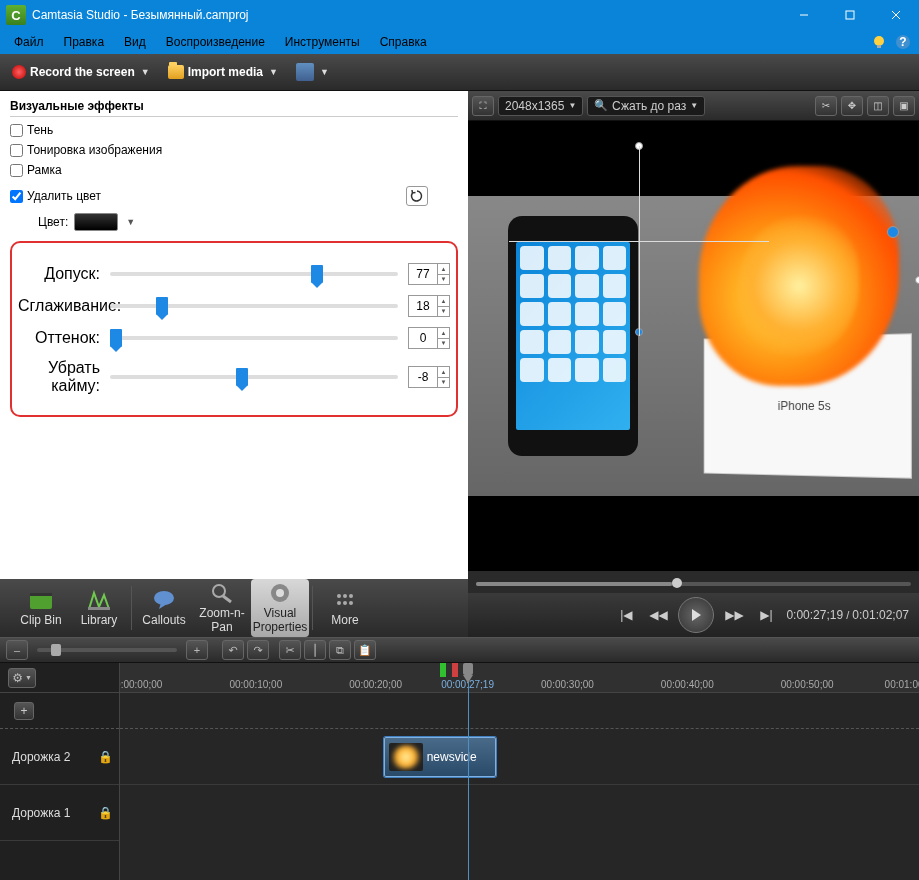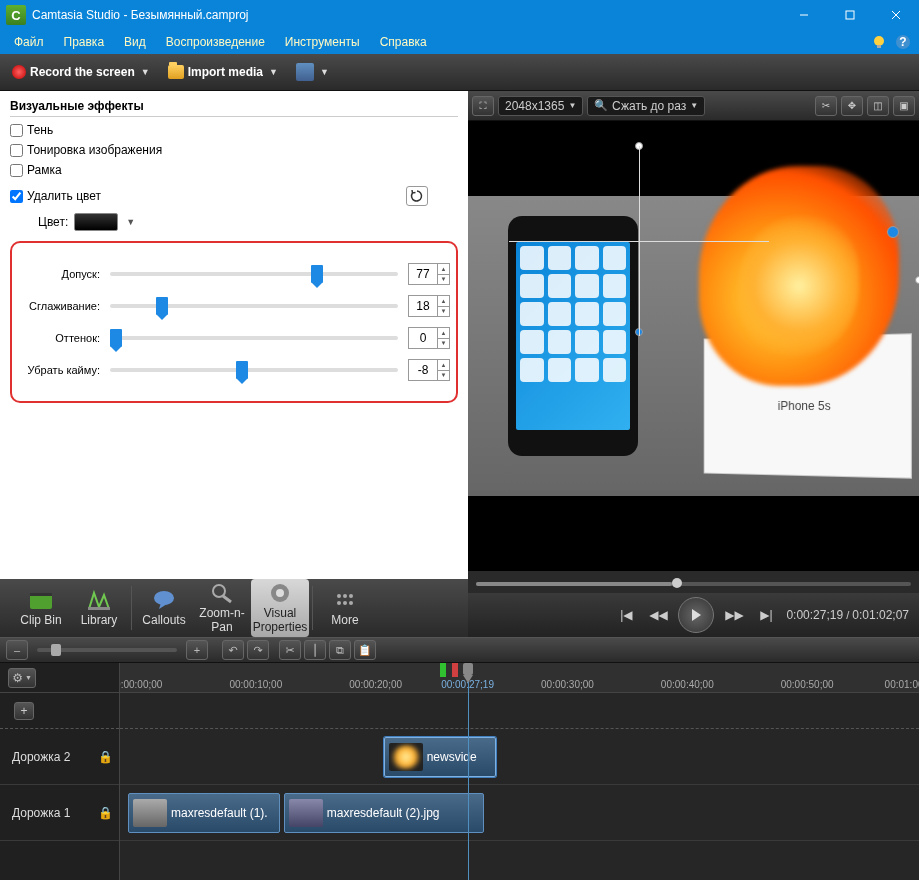--- a/index.html
+++ b/index.html
@@ -7,21 +7,21 @@
 
 
 .titlebar { height: 30px; background: #0a84d8; display: flex; align-items: center; color: #fff; }
 .app-icon { width: 20px; height: 20px; margin: 0 6px; background: linear-gradient(#5fb030,#3a8020); border-radius: 2px; display: flex; align-items: center; justify-content: center; font-weight: bold; color: #fff; font-size: 13px; }
 .titlebar .title { flex: 1; font-size: 12px; }
 .win-btns { display: flex; }
 .win-btn { width: 46px; height: 30px; display: flex; align-items: center; justify-content: center; color: #fff; }
 .win-btn svg { width: 10px; height: 10px; }
 
 
-.menubar { height: 24px; background: #0a84d8; display: flex; align-items: center; padding: 0 4px; color: #fef9c3; }
+.menubar { height: 24px; background: #0a84d8; display: flex; align-items: center; padding: 0 4px; color: #000000; }
 .menubar .item { padding: 2px 10px; font-size: 12px; }
 .menubar .spacer { flex: 1; }
 .menubar .ricon { width: 16px; height: 16px; margin: 0 4px; }
 
 
 .toolbar { height: 30px; background: linear-gradient(#4a4a4a,#2a2a2a); display: flex; align-items: center; padding: 18px 6px; gap: 6px; border-bottom: 1px solid #111; }
 .tbtn { display: flex; align-items: center; color: #fff; font-weight: bold; font-size: 12px; padding: 3px 6px; border-radius: 3px; gap: 4px;}
 .rec-dot { width: 14px; height: 14px; background: radial-gradient(#ff6060,#c00000); border-radius: 50%; }
 .folder-ico { width: 16px; height: 14px; background: linear-gradient(#ffd060,#e0a020); border-radius: 2px; position: relative; }
 .folder-ico::before { content:''; position:absolute; width:8px; height:3px; background:#ffd060; top:-3px; left:1px; border-radius:1px 1px 0 0;}
@@ -37,21 +37,21 @@
 .fx { flex: 1; background: #fff; padding: 8px 10px; overflow: hidden; color: #000; }
 .fx h3 { font-size: 12px; font-weight: bold; border-bottom: 1px solid #ccc; padding-bottom: 3px; margin-bottom: 6px; }
 .chk { display: flex; align-items: center; margin: 6px 0; gap: 4px; }
 .chk input { width: 13px; height: 13px; }
 .color-row { display: flex; align-items: center; gap: 6px; margin: 4px 0 10px 28px; }
 .color-swatch { width: 44px; height: 18px; background: linear-gradient(#333,#000); border: 1px solid #888; border-radius: 2px; }
 .reset-btn { width: 22px; height: 20px; border: 1px solid #999; border-radius: 3px; display: inline-flex; align-items: center; justify-content: center; margin-left: auto; margin-right: 30px;}
 .reset-row { display: flex; align-items: center; }
 .red-box { border: 2px solid #e03030; border-radius: 10px; padding: 10px 6px; margin-top: 6px; }
 .slider-row { display: flex; align-items: center; margin: 10px 0; gap: 6px; }
-.slabel { width: 82px; text-align: right; font-size: 11px; }
+.slabel { width: 82px; text-align: right; font-size: 16px; }
 .slider { flex: 1; height: 4px; background: #ddd; border-radius: 2px; position: relative; margin: 0 4px; }
 .thumb { position: absolute; width: 12px; height: 18px; background: #1e88e5; border-radius: 1px; top: -7px; transform: translateX(-50%); }
 .thumb::after{content:''; position:absolute; bottom:-5px; left:1px; border-left:5px solid transparent; border-right:5px solid transparent; border-top:5px solid #1e88e5;}
 .spin { width: 42px; height: 22px; border: 1px solid #999; display: flex; }
 .spin input { width: 28px; border: none; text-align: center; font-size: 12px; }
 .spins { width: 12px; display: flex; flex-direction: column; border-left: 1px solid #999; }
 .spins div { flex: 1; display: flex; align-items: center; justify-content: center; font-size: 6px; color: #555; }
 .spins div:first-child { border-bottom: 1px solid #999; }
 .inv-row { text-align: center; margin-top: 6px; }
 
@@ -452,30 +452,20 @@
       </div>
       <div class="track-row dashed" style="height:36px"></div>
       <div class="track-row">
         <div class="clip sel" style="left:33%; width:14%;">
           <div class="clip-thumb">
               <div class="flame f2" style="position:static;width:28px;height:24px"></div>
             </div>
           <span>newsvide</span>
         </div>
       </div>
-      <div class="track-row">
-        <div class="clip" style="left:1%; width:19%;">
-          <div class="clip-thumb" style="background:linear-gradient(#aaa,#666)"></div>
-          <span>maxresdefault (1).</span>
-        </div>
-        <div class="clip" style="left:20.5%; width:25%;">
-          <div class="clip-thumb" style="background:linear-gradient(#88a,#446)"></div>
-          <span>maxresdefault (2).jpg</span>
-        </div>
-      </div>
       <div class="playhead" style="left:43.5%">
         <svg class="playhead-top" viewBox="0 0 14 20">
             <rect x="2" y="0" width="10" height="12" fill="#888" rx="2"></rect>
             <path d="M2 12 L7 20 L12 12 Z" fill="#888"></path>
           </svg>
       </div>
     </div>
   </div>
 
 </div>

